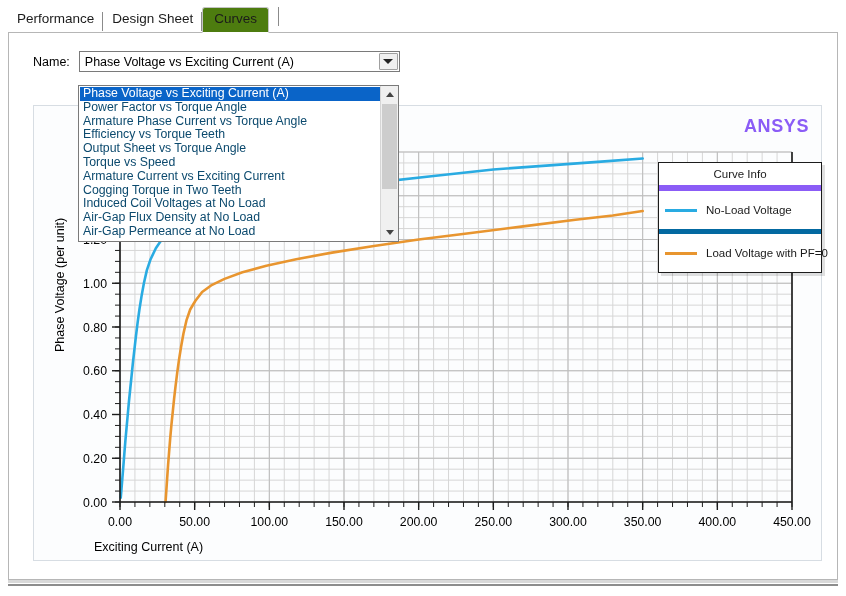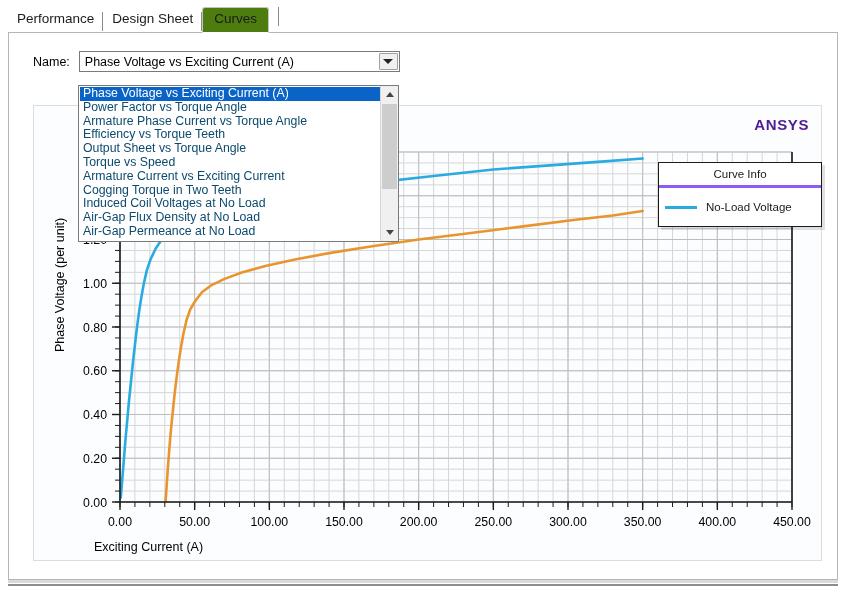--- a/index.html
+++ b/index.html
@@ -212,24 +212,24 @@
     width: 789px;
     height: 456px;
     background: #fcfdfe;
     border: 1px solid #d7dde3;
     box-sizing: border-box;
     z-index: 10;
   }
   .ansys-logo {
     position: absolute;
     right: 12px; top: 10px;
-    font-size: 15px;
+    font-size: 18px;
     font-weight: bold;
     letter-spacing: 0.6px;
-    color: #4c1d95;
+    color: #8b5cf6;
   }
 
   
   .plot-wrap {
     position: absolute;
     left: 0; top: 0;
     width: 789px; height: 456px;
   }
   .y-axis-title {
     position: absolute;
@@ -263,21 +263,21 @@
     background: #ffffff;
     border: 1px solid #1c1c1c;
     box-sizing: border-box;
     z-index: 30;
     box-shadow: 3px 3px 0 rgba(0,0,0,0.12);
   }
   .legend-title {
     text-align: center;
     font-size: 11.5px;
     padding: 5px 0 5px 0;
-    border-bottom: 3px solid #8b5cf6;
+    border-bottom: 6px solid #8b5cf6;
     color: #1a1a1a;
   }
   .legend-row {
     display: flex;
     align-items: center;
     height: 38px;
     border-bottom: 5px solid #0369a1;
     padding-left: 6px;
   }
   .legend-row:last-child { border-bottom: none; }
@@ -550,20 +550,24 @@
           <line x1="81" y1="45.99999999999983" x2="86" y2="45.99999999999983" stroke="#1c1c1c" stroke-width="1"></line>
         </svg>
     </div>
 
     <div class="legend">
       <div class="legend-title">Curve Info</div>
       <div class="legend-row">
         <span class="legend-swatch" style="background: rgb(41, 171, 226);"></span>
         <span class="legend-label">No-Load Voltage</span>
       </div>
+      <div class="legend-row">
+        <span class="legend-swatch" style="background: rgb(232, 149, 47);"></span>
+        <span class="legend-label">Load Voltage with PF=0</span>
+      </div>
     </div>
   </div>
 
   <div class="dropdown">
     <div class="dd-items" id="dd-items">
         <div class="dd-item selected">Phase Voltage vs Exciting Current (A)</div>
         <div class="dd-item">Power Factor vs Torque Angle</div>
         <div class="dd-item">Armature Phase Current vs Torque Angle</div>
         <div class="dd-item">Efficiency vs Torque Teeth</div>
         <div class="dd-item">Output Sheet vs Torque Angle</div>

